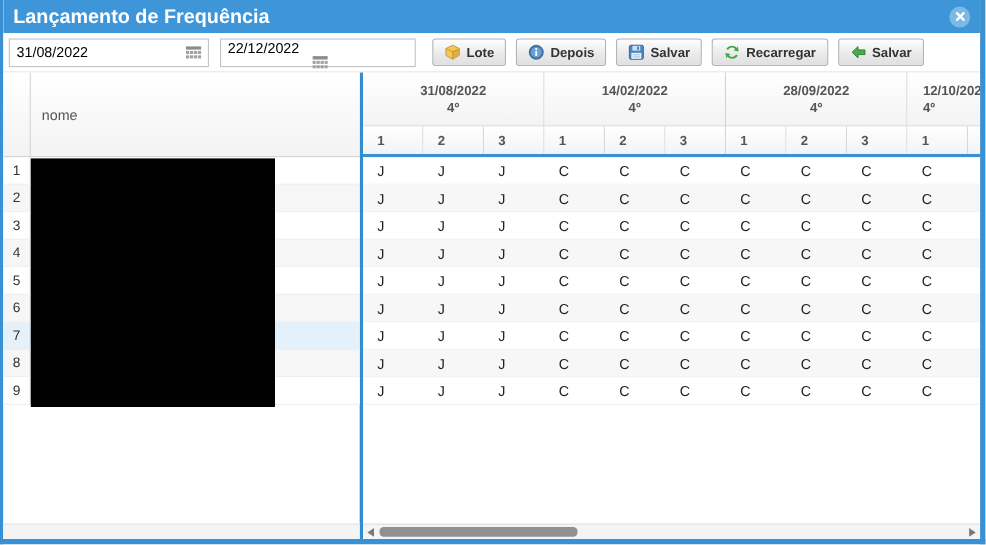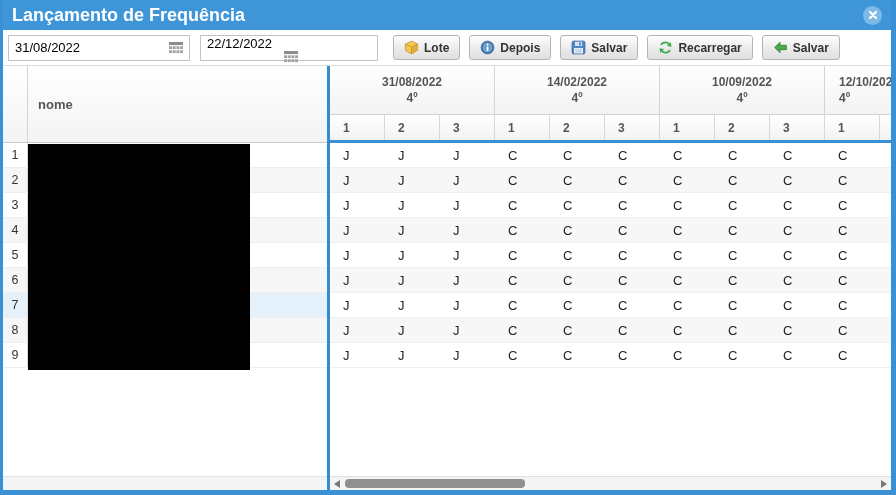--- a/index.html
+++ b/index.html
@@ -23,21 +23,21 @@
             font-family:"Liberation Sans",sans-serif; font-size:12px; font-weight:bold; color:#333; cursor:pointer; }
   .bicon { display:flex; align-items:center; }
 
   
   .grid { height:424px; display:flex; background:#fff; }
 
   
   .left-pane { width:327px; border-right:3px solid #2f8dd0; position:relative; display:flex; flex-direction:column; }
   .lp-header { height:77px; display:flex; border-bottom:1px solid #c9c9c9; background:linear-gradient(#ffffff,#f3f3f3); }
   .num-spacer { width:25px; border-right:1px solid #d4d4d4; }
-  .nome-cell { flex:1; display:flex; align-items:center; padding-left:10px; font-size:13px; font-weight:bold; color:#555; }
+  .nome-cell { flex:1; display:flex; align-items:center; padding-left:10px; font-size:13px; font-weight:normal; color:#555; }
   .lp-body { position:relative; }
   .lrow { height:25px; display:flex; border-bottom:1px solid #eeeeee; background:#fff; }
   .lrow.even { background:#f6f6f6; }
   .lrow.hl { background:#e4f0fa; }
   .numc { width:25px; border-right:1px solid #d8d8d8; display:flex; align-items:center; justify-content:center; font-size:12.5px; color:#333; }
   .namec { flex:1; }
   .redaction { position:absolute; left:25px; top:1px; width:222px; height:226px; background:#000; z-index:5; }
   .lp-footer { position:absolute; bottom:0; left:0; right:0; height:14px; background:#f4f4f4; border-top:1px solid #e3e3e3; }
 
   
@@ -225,21 +225,21 @@
         <div class="group-row" id="group-row">
             <div class="group-cell">
               <div class="gdate">31/08/2022</div>
               <div class="gper">4º</div>
             </div>
             <div class="group-cell">
               <div class="gdate">14/02/2022</div>
               <div class="gper">4º</div>
             </div>
             <div class="group-cell">
-              <div class="gdate">10/09/2022</div>
+              <div class="gdate">28/09/2022</div>
               <div class="gper">4º</div>
             </div>
             <div class="group-cell clipped">
               <div class="gdate">12/10/2022</div>
               <div class="gper">4º</div>
             </div>
           </div>
         <div class="subcol-row" id="subcol-row">
             <div class="subcol-cell">1</div>
             <div class="subcol-cell">2</div>

